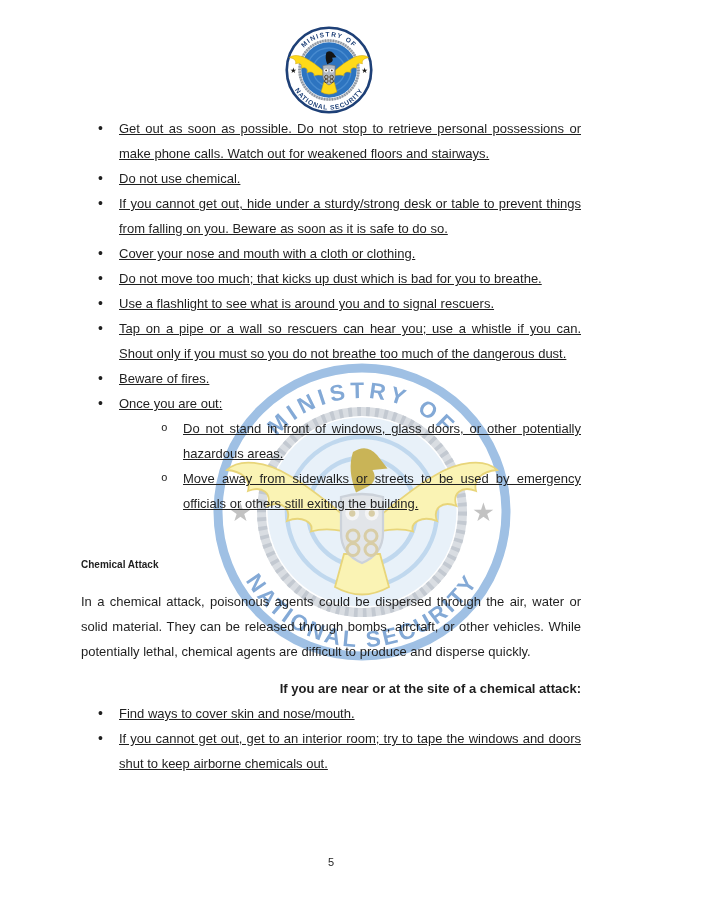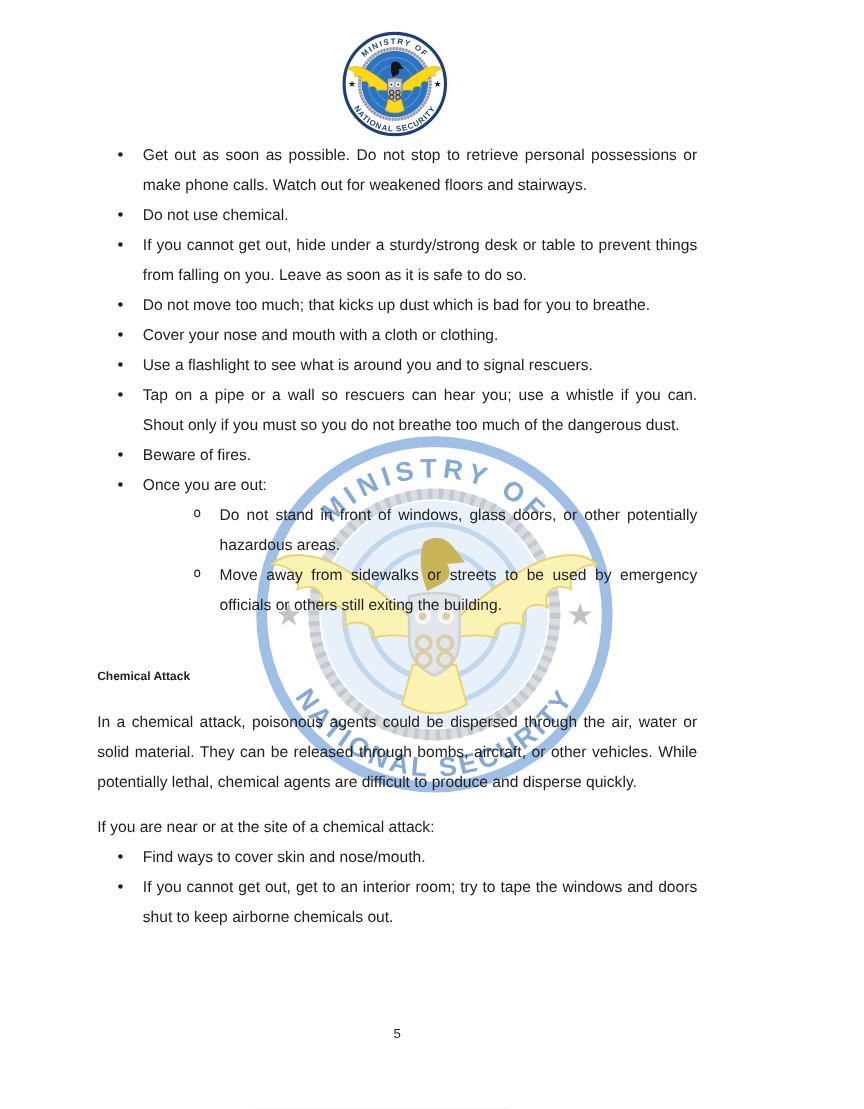--- a/index.html
+++ b/index.html
@@ -37,29 +37,29 @@
   .s-disc{fill:var(--disc);}
   .s-band{fill:none; stroke:var(--band); stroke-width:3; opacity:.85;}
   .s-wing{fill:var(--wing); stroke:var(--wingEdge); stroke-width:1.2;}
   .s-head{fill:var(--head);}
   .s-shield{fill:var(--shield); stroke:var(--shieldEdge); stroke-width:1.5;}
   .s-mark{fill:var(--mark);}
   .s-pupil{fill:var(--knot);}
   .s-knot{fill:none; stroke:var(--knot); stroke-width:2;}
   
   .content{position:absolute; left:81px; top:116px; width:500px; z-index:1; font-size:13px; line-height:25px;}
-  ul.blist{list-style:none; margin:0; padding:0;}
+  ul.blist{list-style:none; margin:0; padding:0;text-decoration:underline;}
   ul.blist > li{position:relative; padding-left:38px; text-align:justify;}
   ul.blist > li::before{content:"\2022"; position:absolute; left:17px; top:0; font-size:14px;}
   ul.sublist{list-style:none; margin:0; padding:0;}
   ul.sublist > li{position:relative; padding-left:64px; text-align:justify;}
   ul.sublist > li::before{content:"o"; position:absolute; left:42px; top:-1px; font-size:11px; font-family:"DejaVu Sans Mono",monospace;}
   h2.section-heading{font-size:10px; font-weight:700; margin:36px 0 0 0; line-height:25px; text-align:left;}
   .content p{margin:12px 0 0 0; text-align:justify;}
-  .content p.intro{text-align:left;}
+  .content p.intro{text-align:right;font-weight:bold;}
   ul.blist.mt{}
   .page-number{position:absolute; left:81px; top:856px; width:500px; text-align:center; font-size:11px; z-index:1;}
 </style>
 </head>
 <body>
 
 <div class="page">
 
   <svg width="0" height="0" style="position:absolute" aria-hidden="true">
     <defs>
@@ -104,23 +104,23 @@
   <div class="seal seal--wash">
     <svg viewBox="0 0 200 200">
         <use href="#sealG"></use>
       </svg>
   </div>
 
   <div class="content">
     <ul class="blist">
       <li><span>Get out as soon as possible. Do not stop to retrieve personal possessions or make phone calls. Watch out for weakened floors and stairways.</span></li>
       <li><span>Do not use chemical.</span></li>
-      <li><span>If you cannot get out, hide under a sturdy/strong desk or table to prevent things from falling on you. Leave as soon as it is safe to do so.</span></li>
+      <li><span>If you cannot get out, hide under a sturdy/strong desk or table to prevent things from falling on you. Beware as soon as it is safe to do so.</span></li>
+      <li><span>Cover your nose and mouth with a cloth or clothing.</span></li>
       <li><span>Do not move too much; that kicks up dust which is bad for you to breathe.</span></li>
-      <li><span>Cover your nose and mouth with a cloth or clothing.</span></li>
       <li><span>Use a flashlight to see what is around you and to signal rescuers.</span></li>
       <li><span>Tap on a pipe or a wall so rescuers can hear you; use a whistle if you can. Shout only if you must so you do not breathe too much of the dangerous dust.</span></li>
       <li><span>Beware of fires.</span></li>
       <li><span>Once you are out:</span>
         <ul class="sublist">
           <li><span>Do not stand in front of windows, glass doors, or other potentially hazardous areas.</span></li>
           <li><span>Move away from sidewalks or streets to be used by emergency officials or others still exiting the building.</span></li>
         </ul>
       </li>
     </ul>

